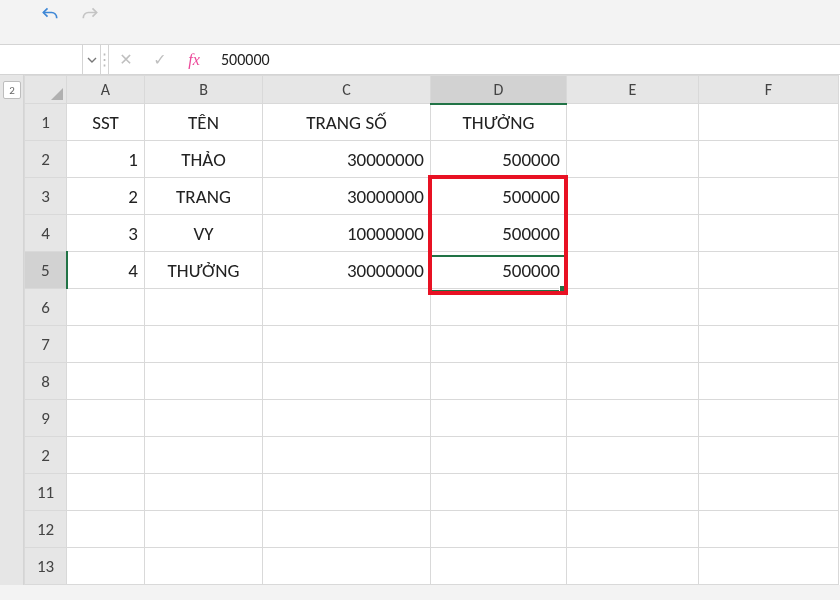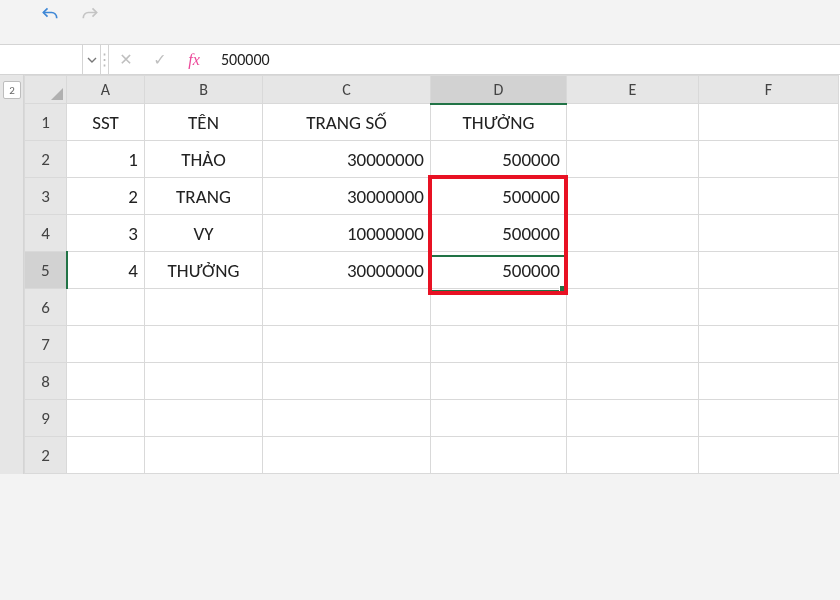--- a/index.html
+++ b/index.html
@@ -288,19 +288,46 @@
         </tr>
     <tr>
           <th class="rowhdr">2</th>
           <td class="cell"></td>
           <td class="cell"></td>
           <td class="cell"></td>
           <td class="cell"></td>
           <td class="cell"></td>
           <td class="cell"></td>
         </tr>
+    <tr>
+          <th class="rowhdr">11</th>
+          <td class="cell"></td>
+          <td class="cell"></td>
+          <td class="cell"></td>
+          <td class="cell"></td>
+          <td class="cell"></td>
+          <td class="cell"></td>
+        </tr>
+    <tr>
+          <th class="rowhdr">12</th>
+          <td class="cell"></td>
+          <td class="cell"></td>
+          <td class="cell"></td>
+          <td class="cell"></td>
+          <td class="cell"></td>
+          <td class="cell"></td>
+        </tr>
+    <tr>
+          <th class="rowhdr">13</th>
+          <td class="cell"></td>
+          <td class="cell"></td>
+          <td class="cell"></td>
+          <td class="cell"></td>
+          <td class="cell"></td>
+          <td class="cell"></td>
+        </tr>
   </tbody>
     </table>
 
   <div class="active-cell" style="left:430px; top:180px; width:136px; height:37px;"></div>
 
   <div class="red-box" style="left:428px; top:100px; width:140px; height:120px;"></div>
 </div>
 
 </body></html>

